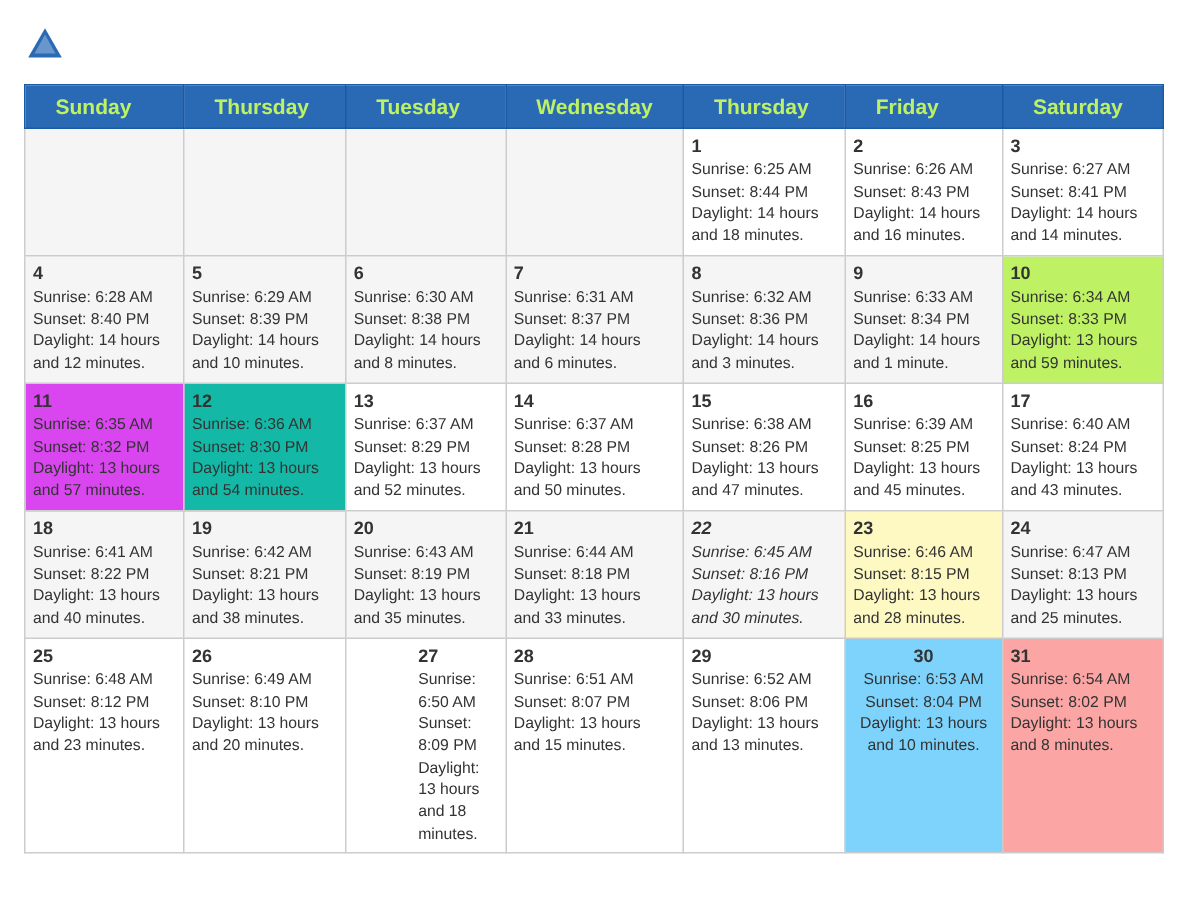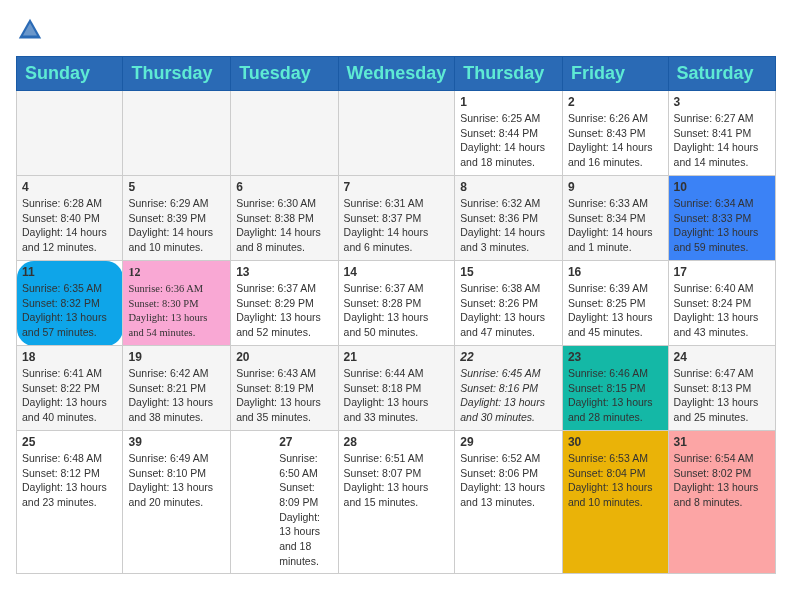--- a/index.html
+++ b/index.html
@@ -52,23 +52,23 @@
       font-size: 16px;
       color: #555;
       margin-top: 2px;
     }
     .calendar {
       width: 100%;
       border-collapse: collapse;
     }
     .calendar th {
       background: #2a6ab5;
-      color: #5eead4;
-      padding: 6px 8px;
-      font-size: 18px;
+      color: #bef264;
+      padding: 6px 20px;
+      font-size: 14px;
       font-weight: bold;
       text-align: left;
       border: 1px solid #1a5aa5;
     }
     .calendar td {
       border: 1px solid #ccc;
       vertical-align: top;
       padding: 4px 5px;
       width: calc(100% / 7);
       height: 85px;
@@ -165,31 +165,31 @@
           <div class="day-info">Sunrise: 6:31 AM<br>Sunset: 8:37 PM<br>Daylight: 14 hours<br>and 6 minutes.</div>
         </td>
         <td style="background: rgb(245, 245, 245);">
           <span class="day-number">8</span>
           <div class="day-info">Sunrise: 6:32 AM<br>Sunset: 8:36 PM<br>Daylight: 14 hours<br>and 3 minutes.</div>
         </td>
         <td style="background: rgb(245, 245, 245);">
           <span class="day-number">9</span>
           <div class="day-info">Sunrise: 6:33 AM<br>Sunset: 8:34 PM<br>Daylight: 14 hours<br>and 1 minute.</div>
         </td>
-        <td style="background: #3b82f6;">
+        <td style="background: #bef264;">
           <span class="day-number">10</span>
           <div class="day-info">Sunrise: 6:34 AM<br>Sunset: 8:33 PM<br>Daylight: 13 hours<br>and 59 minutes.</div>
         </td>
       </tr>
       <tr>
-        <td style="background: #0ea5e9; border-radius: 17px;">
+        <td style="background: #d946ef;">
           <span class="day-number">11</span>
           <div class="day-info">Sunrise: 6:35 AM<br>Sunset: 8:32 PM<br>Daylight: 13 hours<br>and 57 minutes.</div>
         </td>
-        <td style="background: #f9a8d4; font-family: Liberation Serif, serif;">
+        <td style="background: #14b8a6;">
           <span class="day-number">12</span>
           <div class="day-info">Sunrise: 6:36 AM<br>Sunset: 8:30 PM<br>Daylight: 13 hours<br>and 54 minutes.</div>
         </td>
         <td style="background: rgb(255, 255, 255);">
           <span class="day-number">13</span>
           <div class="day-info">Sunrise: 6:37 AM<br>Sunset: 8:29 PM<br>Daylight: 13 hours<br>and 52 minutes.</div>
         </td>
         <td style="background: rgb(255, 255, 255);">
           <span class="day-number">14</span>
           <div class="day-info">Sunrise: 6:37 AM<br>Sunset: 8:28 PM<br>Daylight: 13 hours<br>and 50 minutes.</div>
@@ -221,51 +221,51 @@
           <div class="day-info">Sunrise: 6:43 AM<br>Sunset: 8:19 PM<br>Daylight: 13 hours<br>and 35 minutes.</div>
         </td>
         <td style="background: rgb(245, 245, 245);">
           <span class="day-number">21</span>
           <div class="day-info">Sunrise: 6:44 AM<br>Sunset: 8:18 PM<br>Daylight: 13 hours<br>and 33 minutes.</div>
         </td>
         <td style="background: rgb(245, 245, 245); font-style: italic;">
           <span class="day-number">22</span>
           <div class="day-info">Sunrise: 6:45 AM<br>Sunset: 8:16 PM<br>Daylight: 13 hours<br>and 30 minutes.</div>
         </td>
-        <td style="background: #14b8a6;">
+        <td style="background: #fef9c3;">
           <span class="day-number">23</span>
           <div class="day-info">Sunrise: 6:46 AM<br>Sunset: 8:15 PM<br>Daylight: 13 hours<br>and 28 minutes.</div>
         </td>
         <td style="background: rgb(245, 245, 245);">
           <span class="day-number">24</span>
           <div class="day-info">Sunrise: 6:47 AM<br>Sunset: 8:13 PM<br>Daylight: 13 hours<br>and 25 minutes.</div>
         </td>
       </tr>
       <tr>
         <td style="background: rgb(255, 255, 255); border-radius: 20px;">
           <span class="day-number">25</span>
           <div class="day-info">Sunrise: 6:48 AM<br>Sunset: 8:12 PM<br>Daylight: 13 hours<br>and 23 minutes.</div>
         </td>
         <td style="background: rgb(255, 255, 255);">
-          <span class="day-number">39</span>
+          <span class="day-number">26</span>
           <div class="day-info">Sunrise: 6:49 AM<br>Sunset: 8:10 PM<br>Daylight: 13 hours<br>and 20 minutes.</div>
         </td>
         <td style="background: rgb(255, 255, 255); padding-left: 48px;">
           <span class="day-number">27</span>
           <div class="day-info">Sunrise: 6:50 AM<br>Sunset: 8:09 PM<br>Daylight: 13 hours<br>and 18 minutes.</div>
         </td>
         <td style="background: rgb(255, 255, 255);">
           <span class="day-number">28</span>
           <div class="day-info">Sunrise: 6:51 AM<br>Sunset: 8:07 PM<br>Daylight: 13 hours<br>and 15 minutes.</div>
         </td>
         <td style="background: rgb(255, 255, 255);">
           <span class="day-number">29</span>
           <div class="day-info">Sunrise: 6:52 AM<br>Sunset: 8:06 PM<br>Daylight: 13 hours<br>and 13 minutes.</div>
         </td>
-        <td style="background: #eab308;">
+        <td style="background: #7dd3fc; text-align: center;">
           <span class="day-number">30</span>
           <div class="day-info">Sunrise: 6:53 AM<br>Sunset: 8:04 PM<br>Daylight: 13 hours<br>and 10 minutes.</div>
         </td>
         <td style="background: #fca5a5;">
           <span class="day-number">31</span>
           <div class="day-info">Sunrise: 6:54 AM<br>Sunset: 8:02 PM<br>Daylight: 13 hours<br>and 8 minutes.</div>
         </td>
       </tr>
     </tbody>
 </table>

